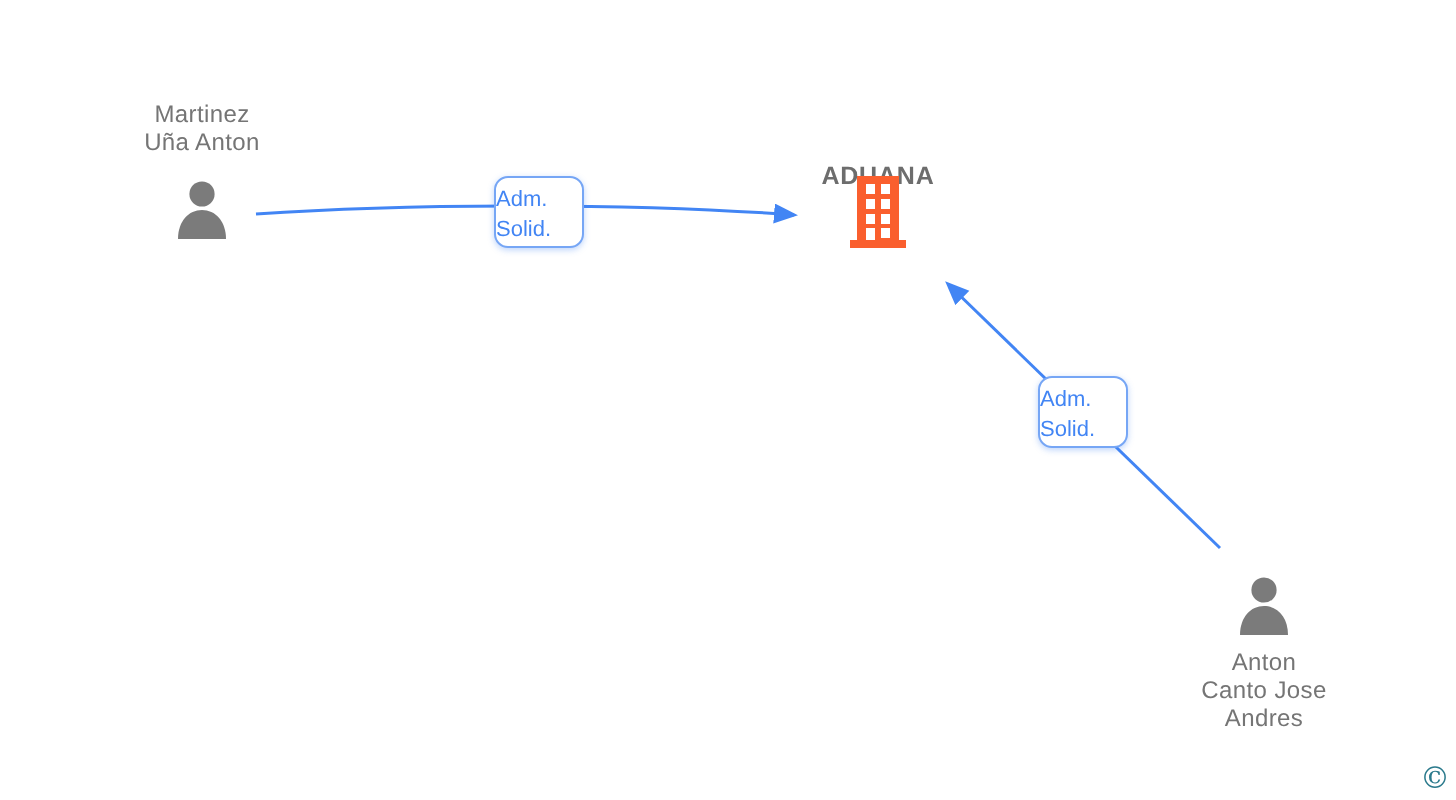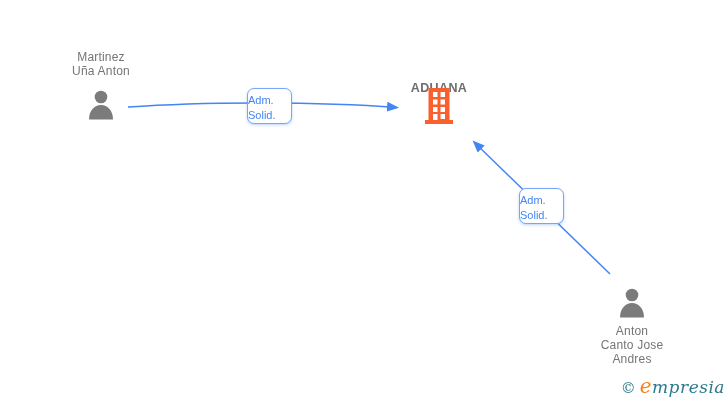--- a/index.html
+++ b/index.html
@@ -98,16 +98,15 @@
     <div>Adm.</div>
     <div>Solid.</div>
   </div>
   <div class="edge-label" style="left:519px;top:188px;">
     <div>Adm.</div>
     <div>Solid.</div>
   </div>
 
   <div class="watermark">
     <span class="wm-copy">©</span>
-    <span class="wm-brand"><span class="wm-initial">e</span><span>mpresia</span></span>
   </div>
 
 </div>
 
 </body></html>

